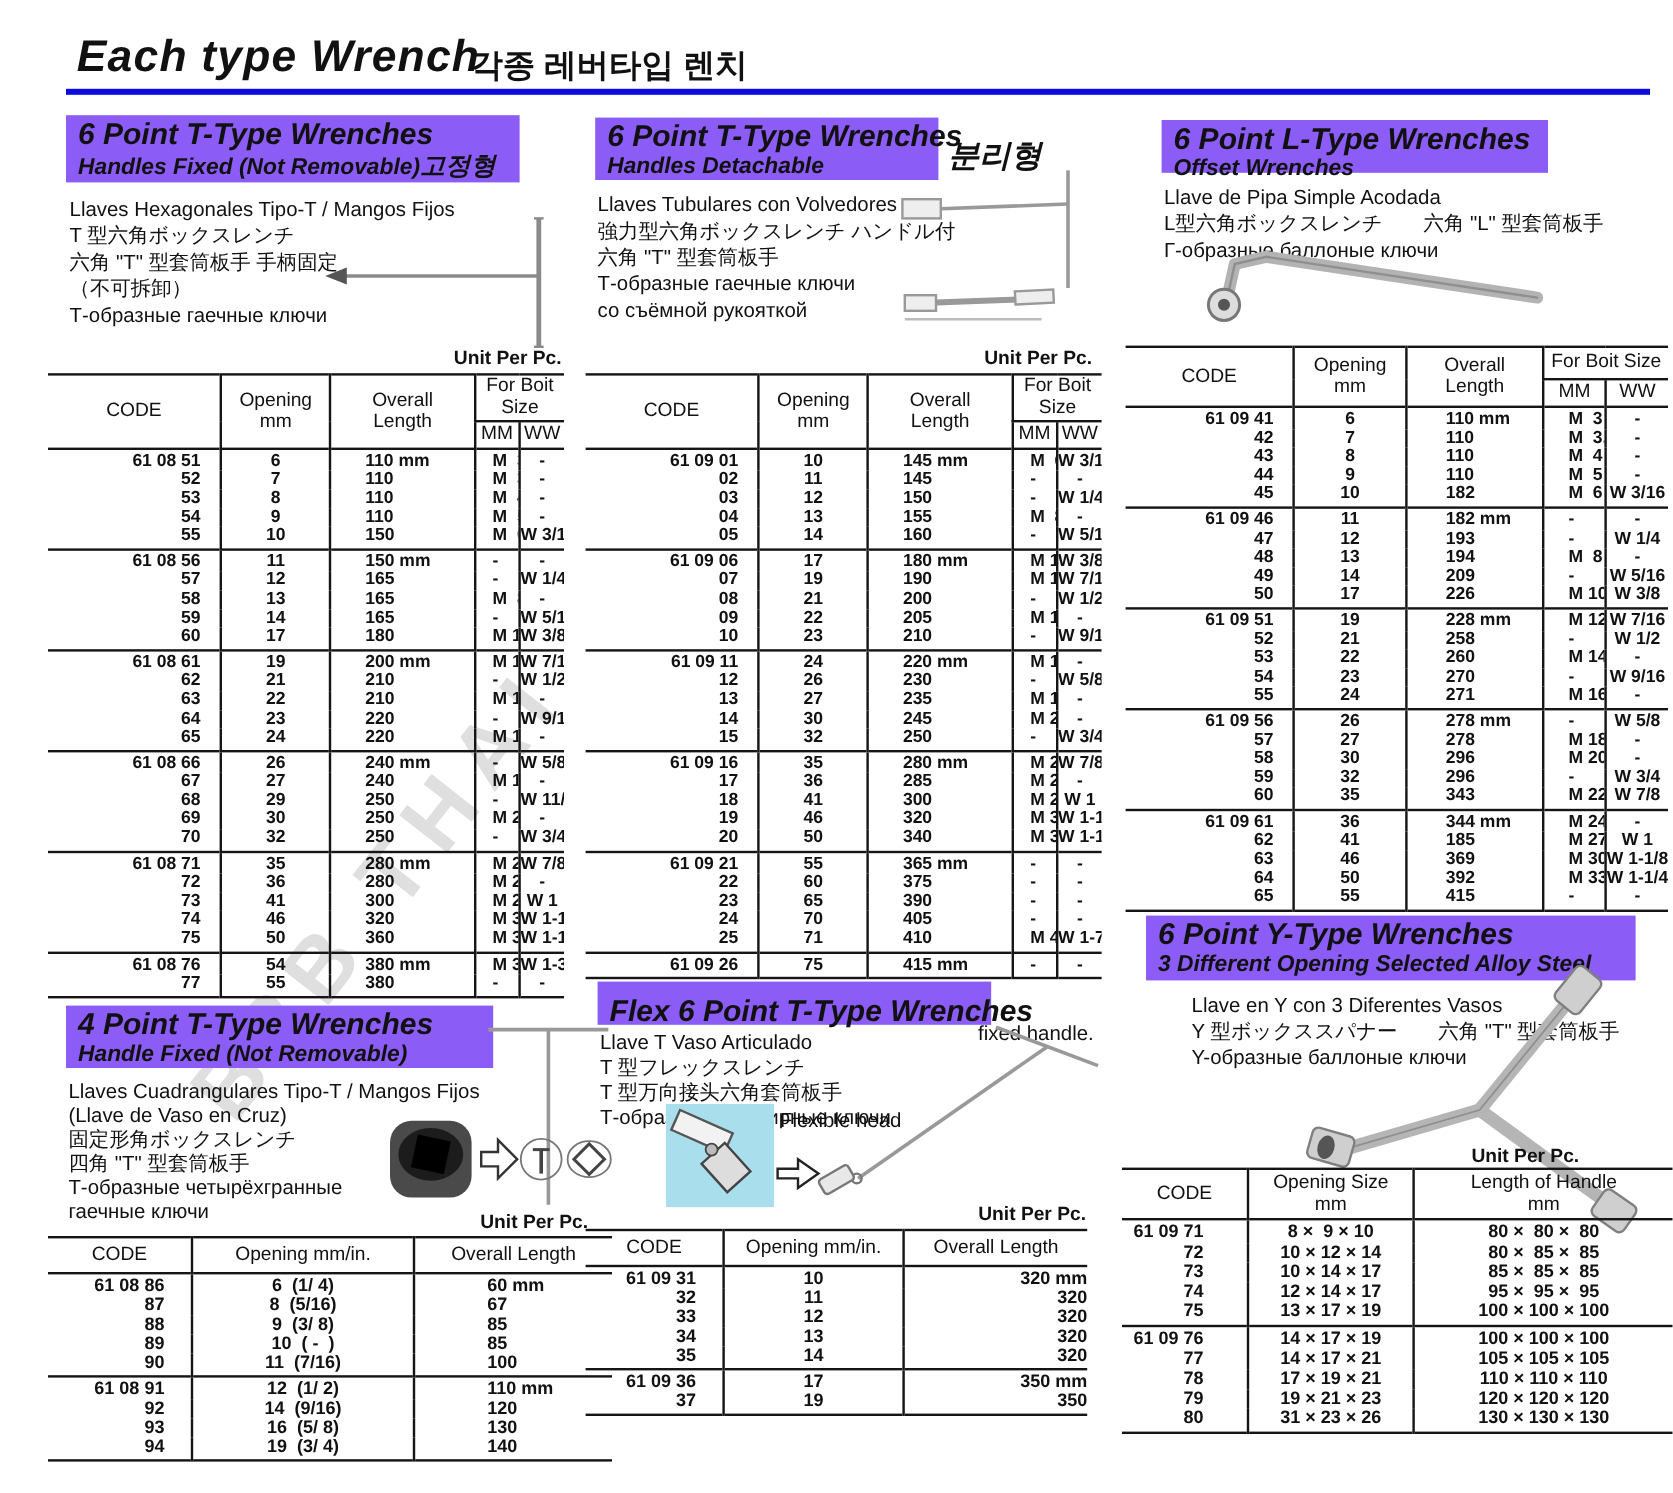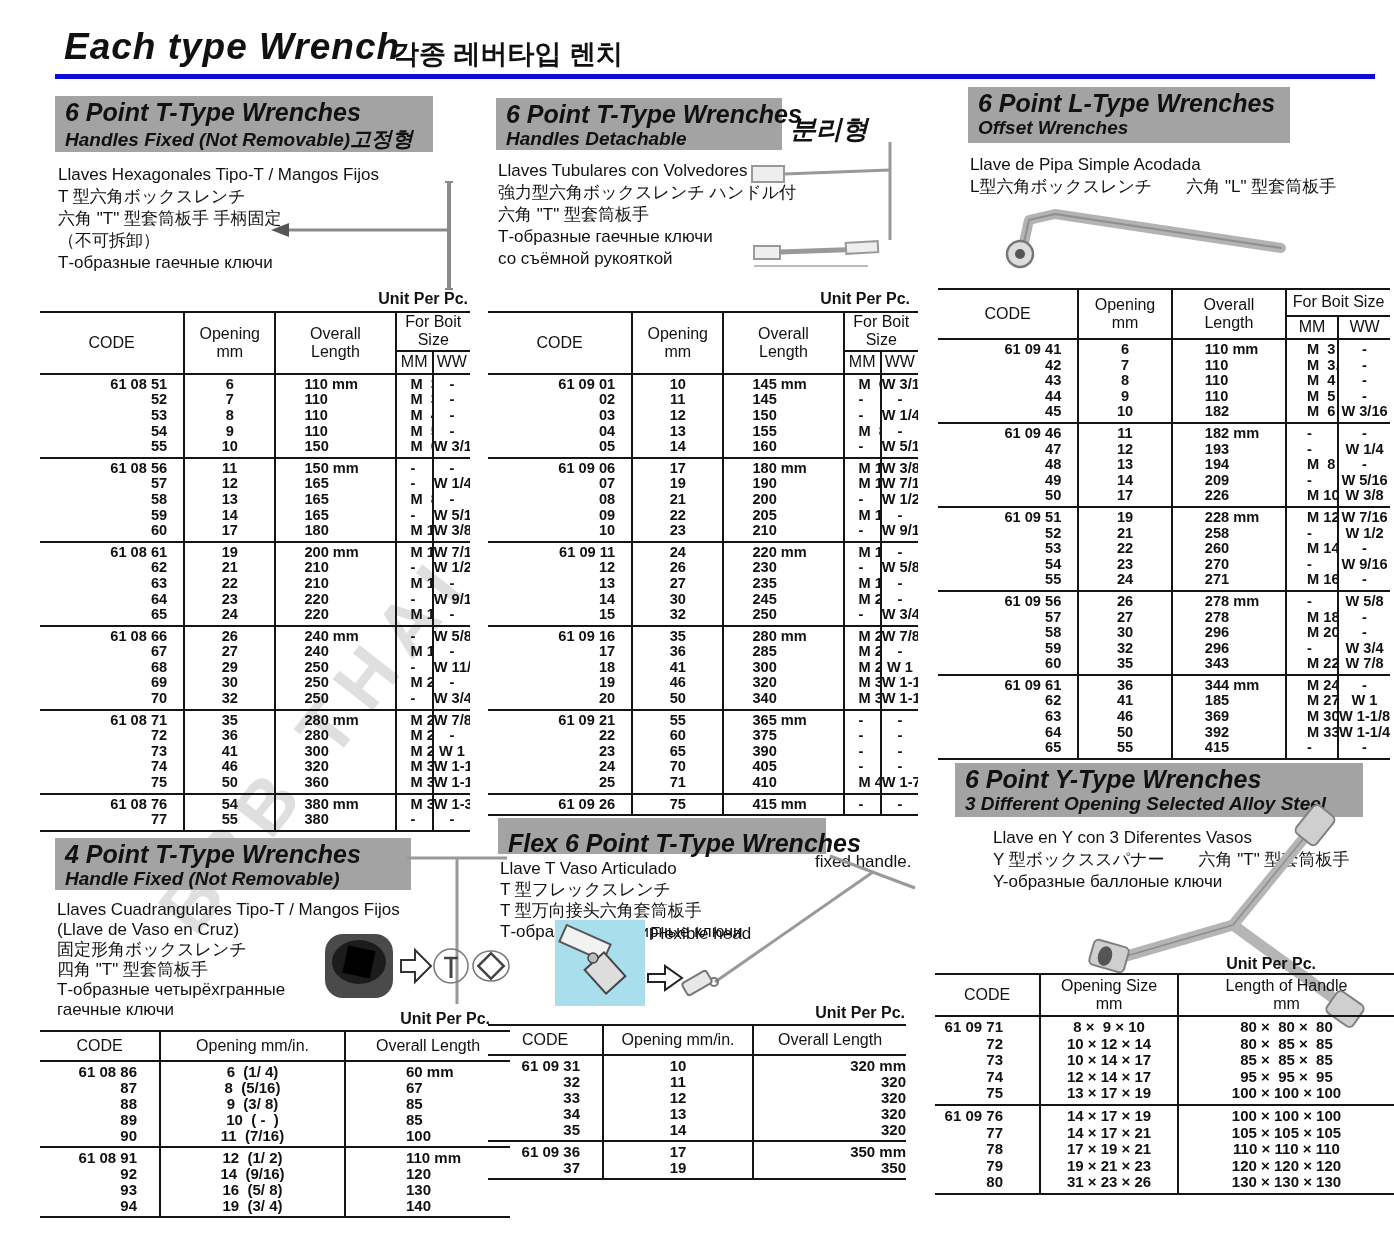--- a/index.html
+++ b/index.html
@@ -4,21 +4,21 @@
 <style>
 *{margin:0;padding:0;box-sizing:border-box}
 html,body{background:#fff}
 body{font-family:"Liberation Sans","DejaVu Sans",sans-serif;color:#111}
 .page{position:relative;width:1394px;height:1244px;background:#fff;overflow:hidden}
 .ptitle{position:absolute;left:64px;top:26px;font-size:37px;font-weight:bold;font-style:italic;letter-spacing:1px}
 .ptitle-ko{position:absolute;left:392px;top:36px;font-size:27px;font-weight:bold}
 .trule{position:absolute;left:55px;top:74px;width:1320px;height:5px;background:#0b0be0}
 .wm{position:absolute;left:175px;top:880px;font-size:74px;font-weight:bold;color:rgba(150,150,150,.30);transform:rotate(-52deg);transform-origin:left center;letter-spacing:14px;white-space:nowrap;pointer-events:none}
 .sec{position:absolute}
-.ghead{position:absolute;background:#a3a3a3;padding:3px 10px 4px 10px}
+.ghead{position:absolute;background:#8b5cf6;padding:3px 10px 4px 10px}
 .ghead .l1{font-size:25px;font-weight:bold;font-style:italic;line-height:1.08;white-space:nowrap}
 .ghead .l2{font-size:19px;font-weight:bold;font-style:italic;line-height:1.2;white-space:nowrap}
 .ghead .ko{font-size:21px;}
 .ko-big{position:absolute;font-size:26px;font-weight:bold;font-style:italic}
 .desc{position:absolute;font-size:17px;line-height:22px;white-space:pre}
 .desc4{line-height:20px}
 .unit{position:absolute;font-size:16px;font-weight:bold}
 .lbl{position:absolute;font-size:17px}
 .photo{position:absolute;background:#a9dfec}
 table{border-collapse:collapse;table-layout:fixed;position:absolute;border-top:2px solid #151515;border-bottom:2px solid #151515}
@@ -522,25 +522,25 @@
             <td class="c1">75</td>
             <td class="c2">415 mm</td>
             <td class="c3">-</td>
             <td class="c4">-</td>
           </tr>
         </tbody>
       </table>
   </div>
 
   <div class="sec" style="left:938px;top:82px;width:456px;height:680px">
-    <div class="ghead" style="left:30px;top:5px;width:322px;height:56px">
+    <div class="ghead" style="left:30px;top:18px;width:322px;height:44px">
       <div class="l1">6 Point L-Type Wrenches</div>
       <div class="l2">Offset Wrenches</div>
     </div>
-    <div class="desc" style="left:32px;top:72px"><div>Llave de Pipa Simple Acodada</div><div>L型六角ボックスレンチ　　六角 "L" 型套筒板手</div></div>
+    <div class="desc" style="left:32px;top:72px"><div>Llave de Pipa Simple Acodada</div><div>L型六角ボックスレンチ　　六角 "L" 型套筒板手</div><div>Г-образные баллоные ключи</div></div>
     <svg style="left:55px;top:112px" width="300" height="78">
       <path d="M28,62 L36,26 L62,20 L288,54" fill="none" stroke="#b3b3b3" stroke-width="10" stroke-linecap="round" stroke-linejoin="round"></path>
       <path d="M28,62 L36,26 L62,20 L288,54" fill="none" stroke="#777" stroke-width="2" stroke-linecap="round" stroke-linejoin="round" opacity=".6"></path>
       <circle cx="27" cy="60" r="13" fill="#ddd" stroke="#777" stroke-width="2.5"></circle>
       <circle cx="27" cy="60" r="5" fill="#555"></circle>
     </svg>
     <table class="ctab t5 tbl3" style="left:0;top:206px;width:452px">
         <thead>
           <tr>
             <th rowspan="2" class="c0">CODE</th>

